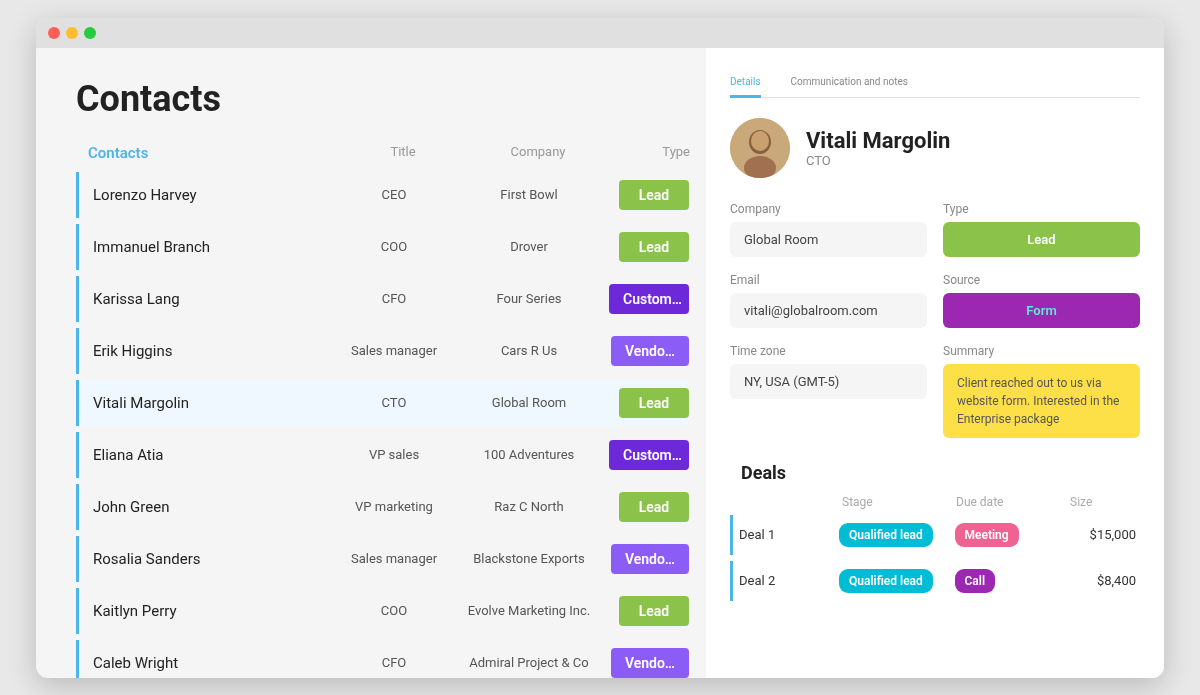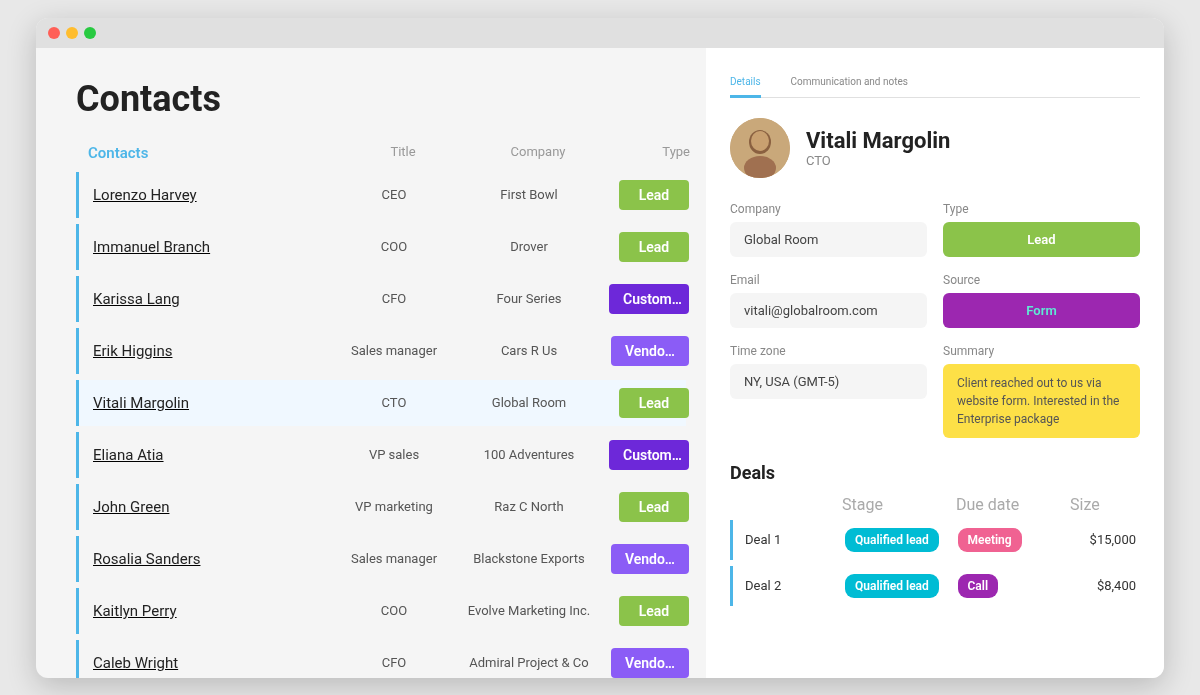--- a/index.html
+++ b/index.html
@@ -72,21 +72,20 @@
       display: grid;
       grid-template-columns: 260px 110px 160px 80px;
       align-items: center;
       border-left: 3px solid #4db6e8;
       margin-bottom: 6px;
       background: transparent;
       min-height: 46px;
     }
     .contact-name-cell {
       padding: 8px 10px 8px 14px;
-      text-decoration: underline;
     }
     .contact-name {
       font-size: 15px;
       color: #222;
       font-weight: 400;
     }
     .contact-title-cell {
       font-size: 13px;
       color: #555;
       text-align: center;
@@ -214,35 +213,36 @@
       min-height: 70px;
       border-radius: 6px;
     }
 
     .deals-section {}
     .deals-title {
       font-size: 18px;
       font-weight: 700;
       color: #222;
       margin-bottom: 12px;
+      margin-left: 11px;
     }
     .deals-table-header {
       display: grid;
       grid-template-columns: 100px 1fr 1fr 70px;
       padding: 0 0 6px 12px;
-      font-size: 16px;
+      font-size: 12px;
       color: #aaa;
     }
     .deal-row {
       display: grid;
       grid-template-columns: 100px 1fr 1fr 70px;
       align-items: center;
       border-left: 3px solid #4db6e8;
       min-height: 40px;
-      padding-left: 12px;
+      padding-left: 6px;
       margin-bottom: 6px;
       background: transparent;
     }
     .deal-name {
       font-size: 13px;
       color: #333;
     }
     .deal-badge {
       padding: 5px 10px;
       border-radius: 9px;

